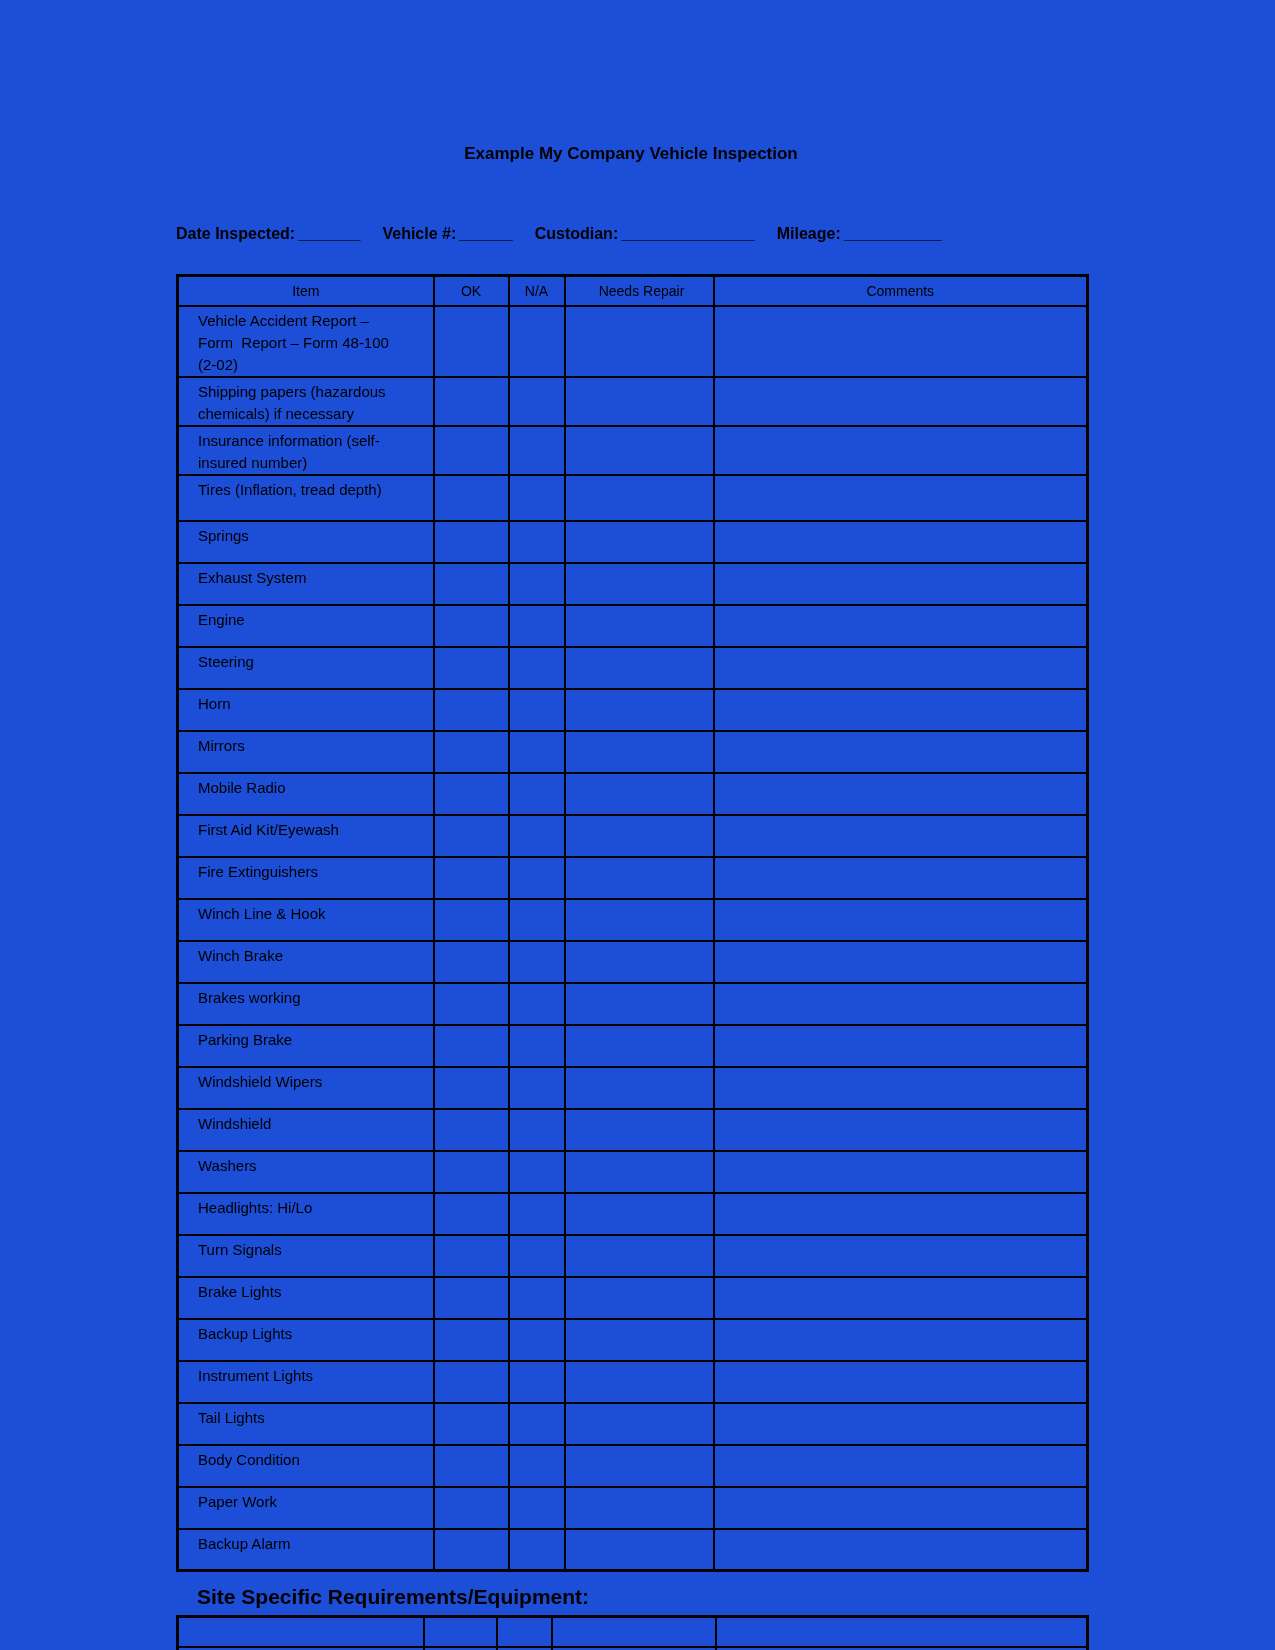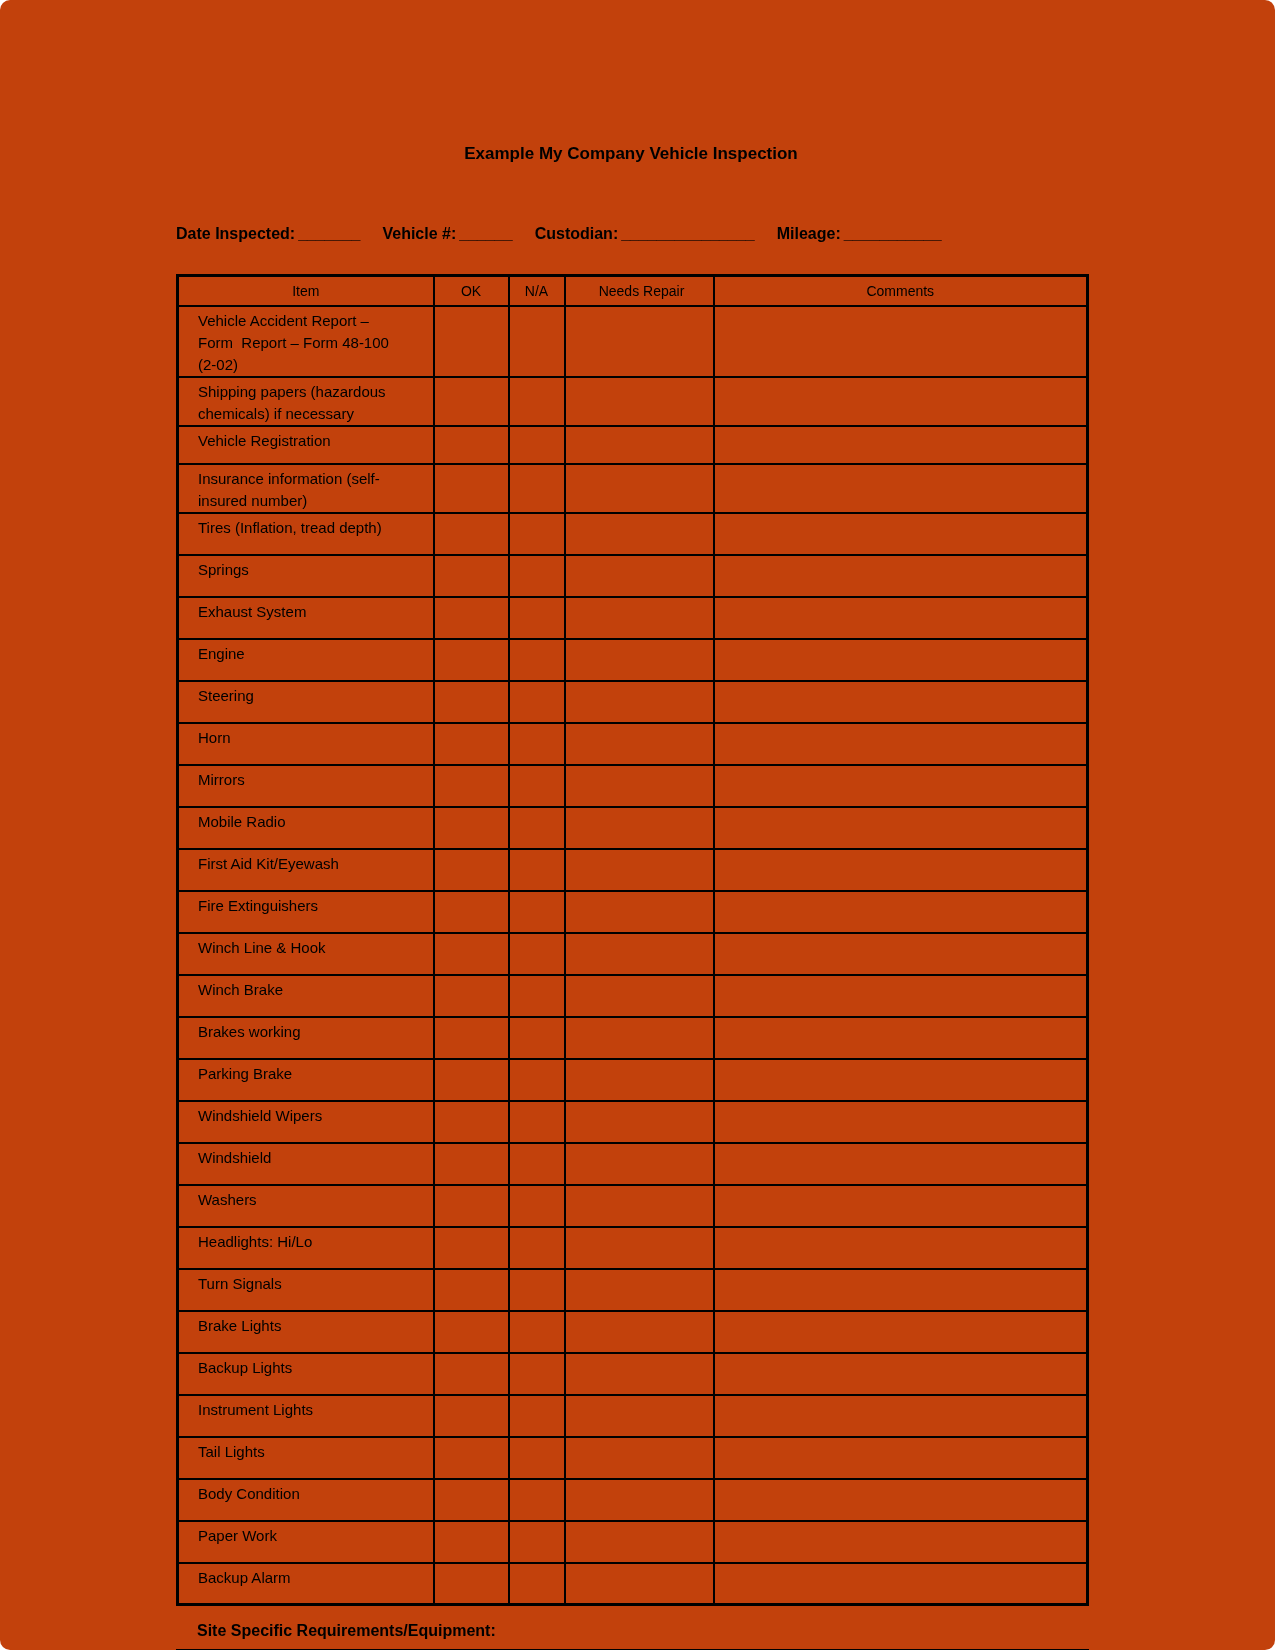--- a/index.html
+++ b/index.html
@@ -1,24 +1,23 @@
 <!DOCTYPE html>
 <html><head>
 <meta charset="utf-8">
 <style>
   html, body { margin: 0; padding: 0; background: #ffffff; }
   .page {
     position: relative;
     width: 1275px;
     height: 1650px;
-    background: #c2410c;
+    background: #1d4ed8;
     color: #000000;
     font-family: "Liberation Sans", sans-serif;
     overflow: hidden;
-    border-radius: 10px;
   }
   .content {
     position: absolute;
     left: 176px;
     top: 0;
     width: 910px;
   }
   .form-title {
     padding-top: 143px;
     text-align: center;
@@ -61,21 +60,21 @@
     font-size: 15px;
   }
   td.item-cell {
     padding: 3px 6px 0 19px;
     white-space: pre-wrap;
     line-height: 22px;
   }
   .site-label {
     margin-top: 14px;
     padding-left: 21px;
-    font-size: 16px;
+    font-size: 21px;
     font-weight: bold;
     line-height: 22px;
   }
   .site-table { margin-top: 7px; }
   .site-table tbody tr { height: 30px; }
 </style>
 </head>
 <body>
 
 <div class="page">
@@ -116,27 +115,20 @@
           </tr>
           <tr>
             <td class="item-cell">Shipping papers (hazardous
 chemicals) if necessary</td>
             <td></td>
             <td></td>
             <td></td>
             <td></td>
           </tr>
           <tr>
-            <td class="item-cell">Vehicle Registration</td>
-            <td></td>
-            <td></td>
-            <td></td>
-            <td></td>
-          </tr>
-          <tr>
             <td class="item-cell">Insurance information (self-
 insured number)</td>
             <td></td>
             <td></td>
             <td></td>
             <td></td>
           </tr>
           <tr>
             <td class="item-cell">Tires (Inflation, tread depth)</td>
             <td></td>

